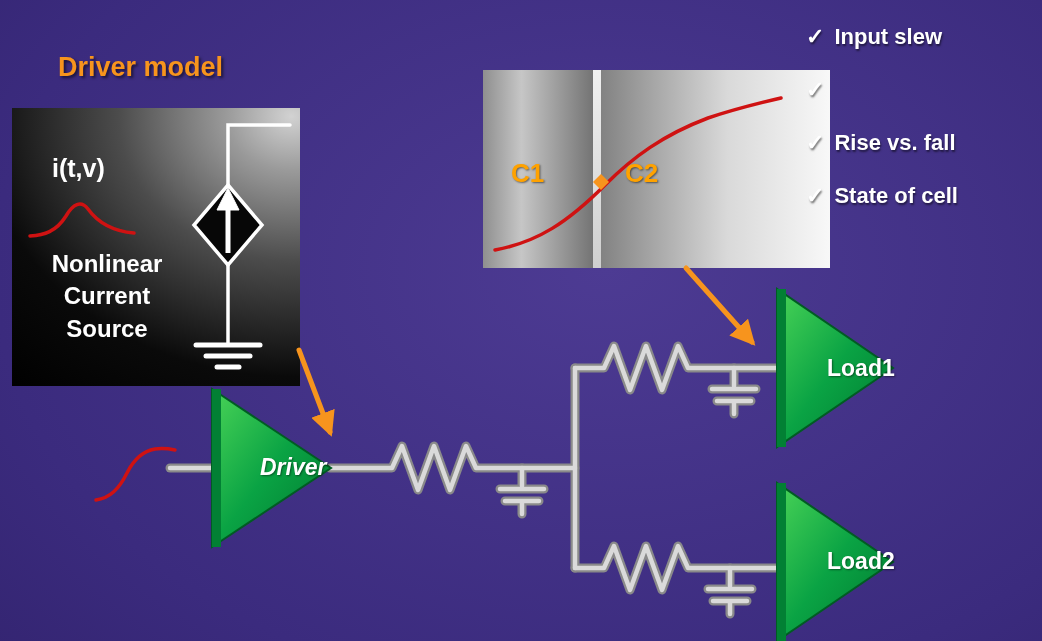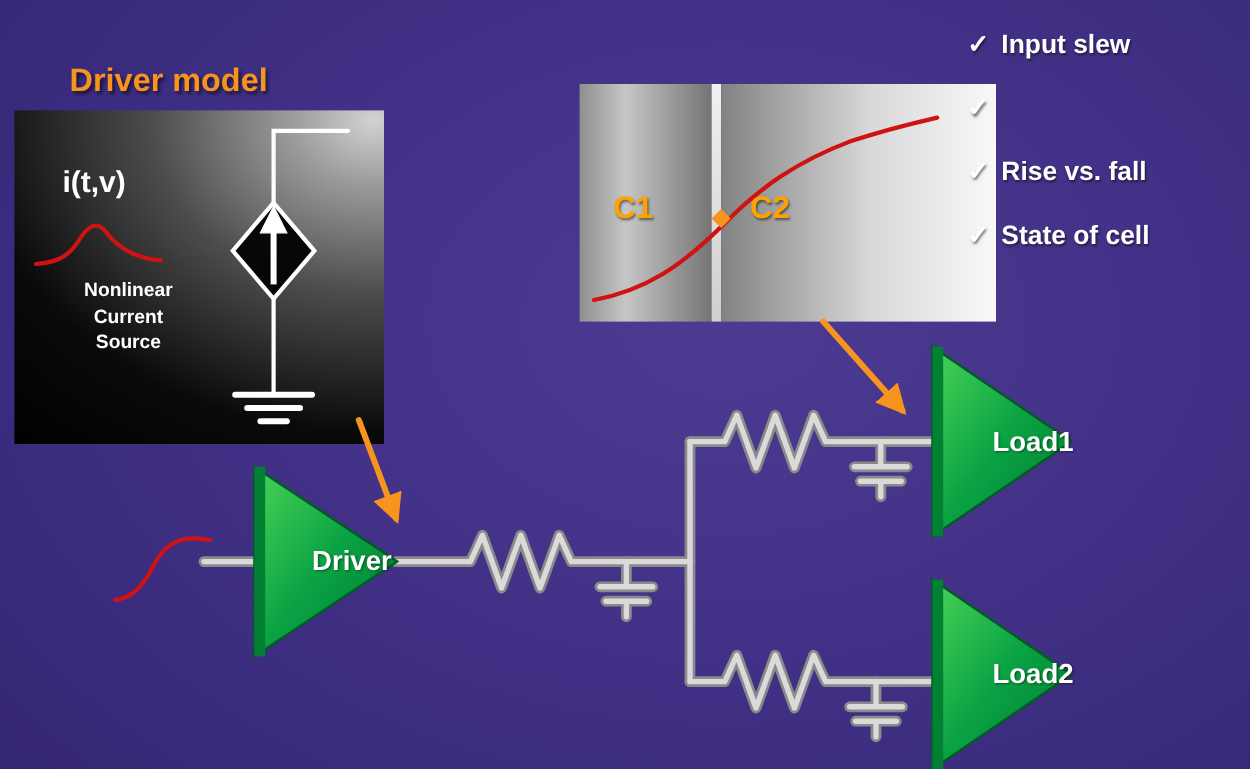--- a/index.html
+++ b/index.html
@@ -7,47 +7,46 @@
     position:relative;width:1042px;height:641px;overflow:hidden;
     background:radial-gradient(130% 150% at 58% 42%, #4d3b93 0%, #3b2b7e 45%, #2c1e64 78%, #231755 100%);
     font-family:"Liberation Sans",sans-serif;font-weight:bold;
   }
   .abs{position:absolute;}
   .title{color:#F7941D;font-size:27px;text-shadow:2px 2px 3px rgba(0,0,0,.55);z-index:3;}
   .driver-title{left:58px;top:52px;}
   .receiver-title{left:512px;top:26px;}
 
   .driver-box{
-    left:12px;top:92px;width:288px;height:278px;z-index:1;
+    left:12px;top:108px;width:288px;height:278px;z-index:1;
     background:radial-gradient(150% 130% at 97% 3%, #d2d2d2 0%, #9a9a9a 15%, #4c4c4c 40%, #0a0a0a 72%, #000 100%);
-    padding-left:20px;
   }
   .driver-box svg{position:absolute;left:0;top:0;}
   .eq{position:absolute;left:40px;top:46px;color:#fff;font-size:25px;}
-  .caption{position:absolute;left:6px;top:140px;width:178px;text-align:center;color:#fff;font-size:16px;line-height:1.35;white-space:pre-line;}
+  .caption{position:absolute;left:6px;top:140px;width:178px;text-align:center;color:#fff;font-size:24px;line-height:1.35;white-space:pre-line;}
 
   .receiver-box{left:483px;top:70px;width:347px;height:198px;z-index:1;}
   .rc-left{position:absolute;left:0;top:0;width:110px;height:100%;
     background:linear-gradient(90deg,#8f8f8f 0%,#c6c6c6 35%,#747474 100%);}
   .rc-div{position:absolute;left:110px;top:0;width:8px;height:100%;
     background:linear-gradient(#f0f0f0,#cfcfcf);}
   .rc-right{position:absolute;left:118px;top:0;right:0;height:100%;
     background:linear-gradient(90deg,#828282 0%,#d9d9d9 55%,#f8f8f8 100%);}
   .rc-curve{position:absolute;left:0;top:0;}
   .c-label{position:absolute;color:#FFA200;font-size:26px;text-shadow:1px 1px 2px rgba(0,0,0,.5);}
   .c1{left:28px;top:88px;}
   .c2{left:142px;top:88px;}
 
   .variations{left:806px;top:24px;color:#fff;z-index:3;}
   .v-title{font-size:24px;margin-bottom:24px;text-shadow:1px 2px 2px rgba(0,0,0,.5);}
   .v-item{display:flex;gap:10px;font-size:22px;margin-bottom:27px;text-shadow:1px 2px 2px rgba(0,0,0,.5);}
 
   .circuit{position:absolute;left:0;top:0;z-index:2;}
   .gate-label{position:absolute;color:#fff;font-size:23px;z-index:3;text-shadow:1px 1px 2px rgba(0,0,0,.45);margin-left:40px;}
-  .lbl-driver{left:220px;top:454px;}
+  .lbl-driver{left:220px;top:454px;font-style:italic;}
   .lbl-load1{left:787px;top:355px;}
   .lbl-load2{left:787px;top:548px;}
 </style>
 </head>
 <body>
 
 <div class="slide">
 
   <div class="abs title driver-title">Driver model</div>
 

